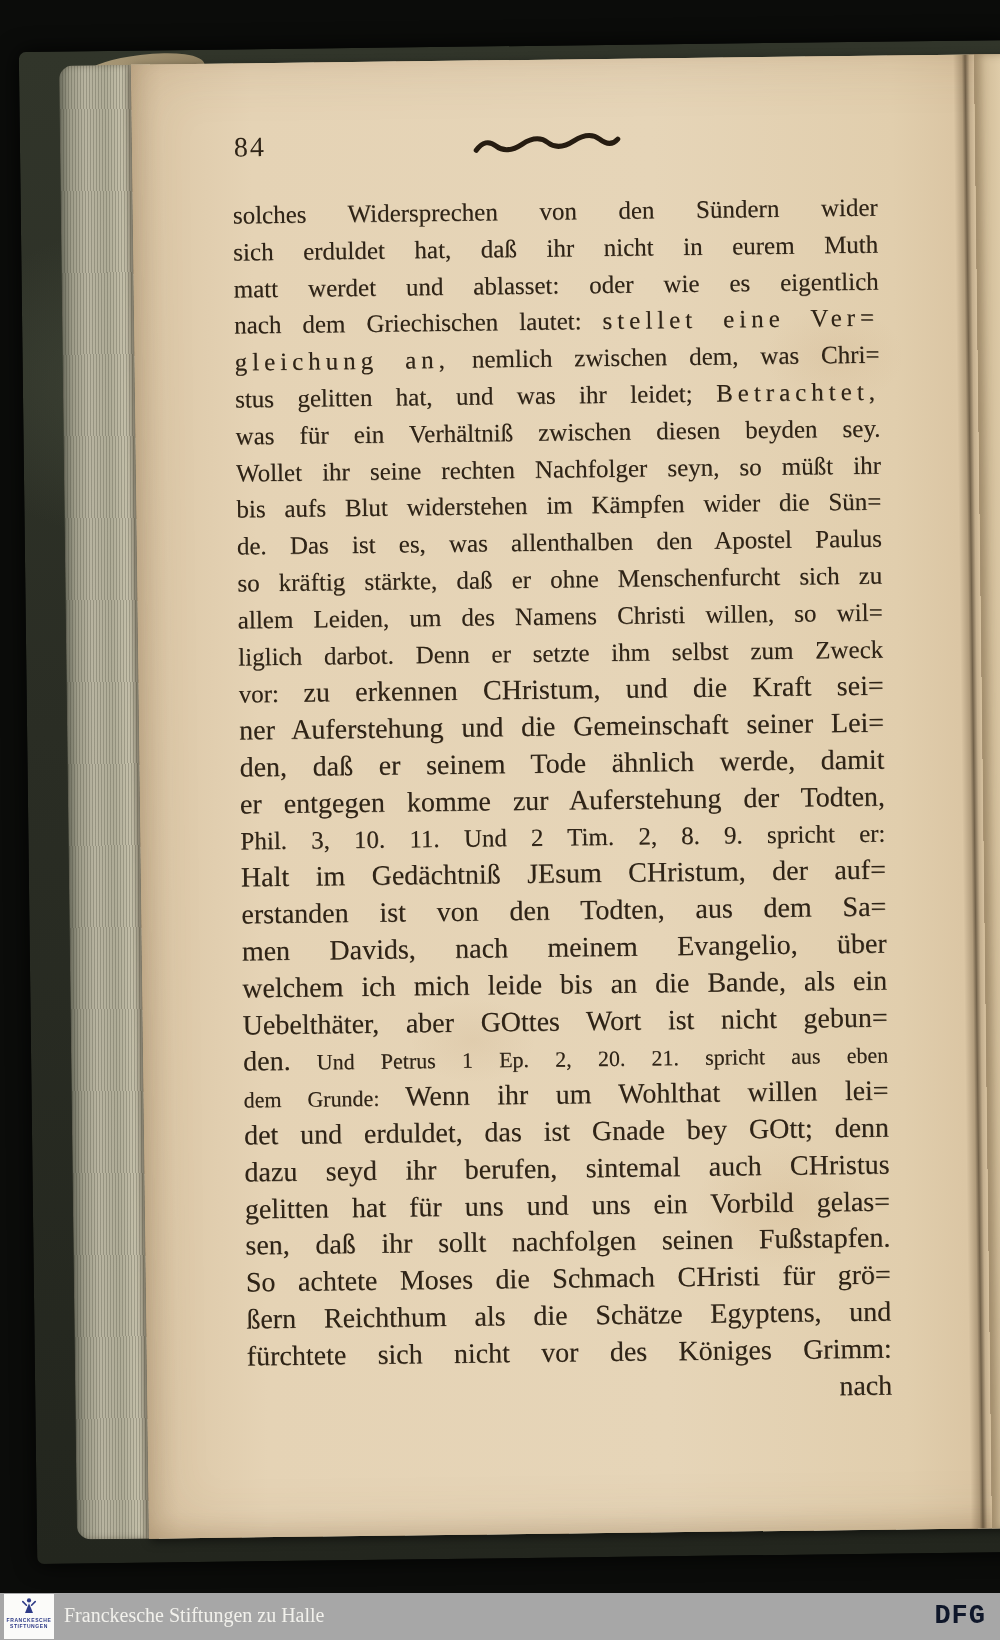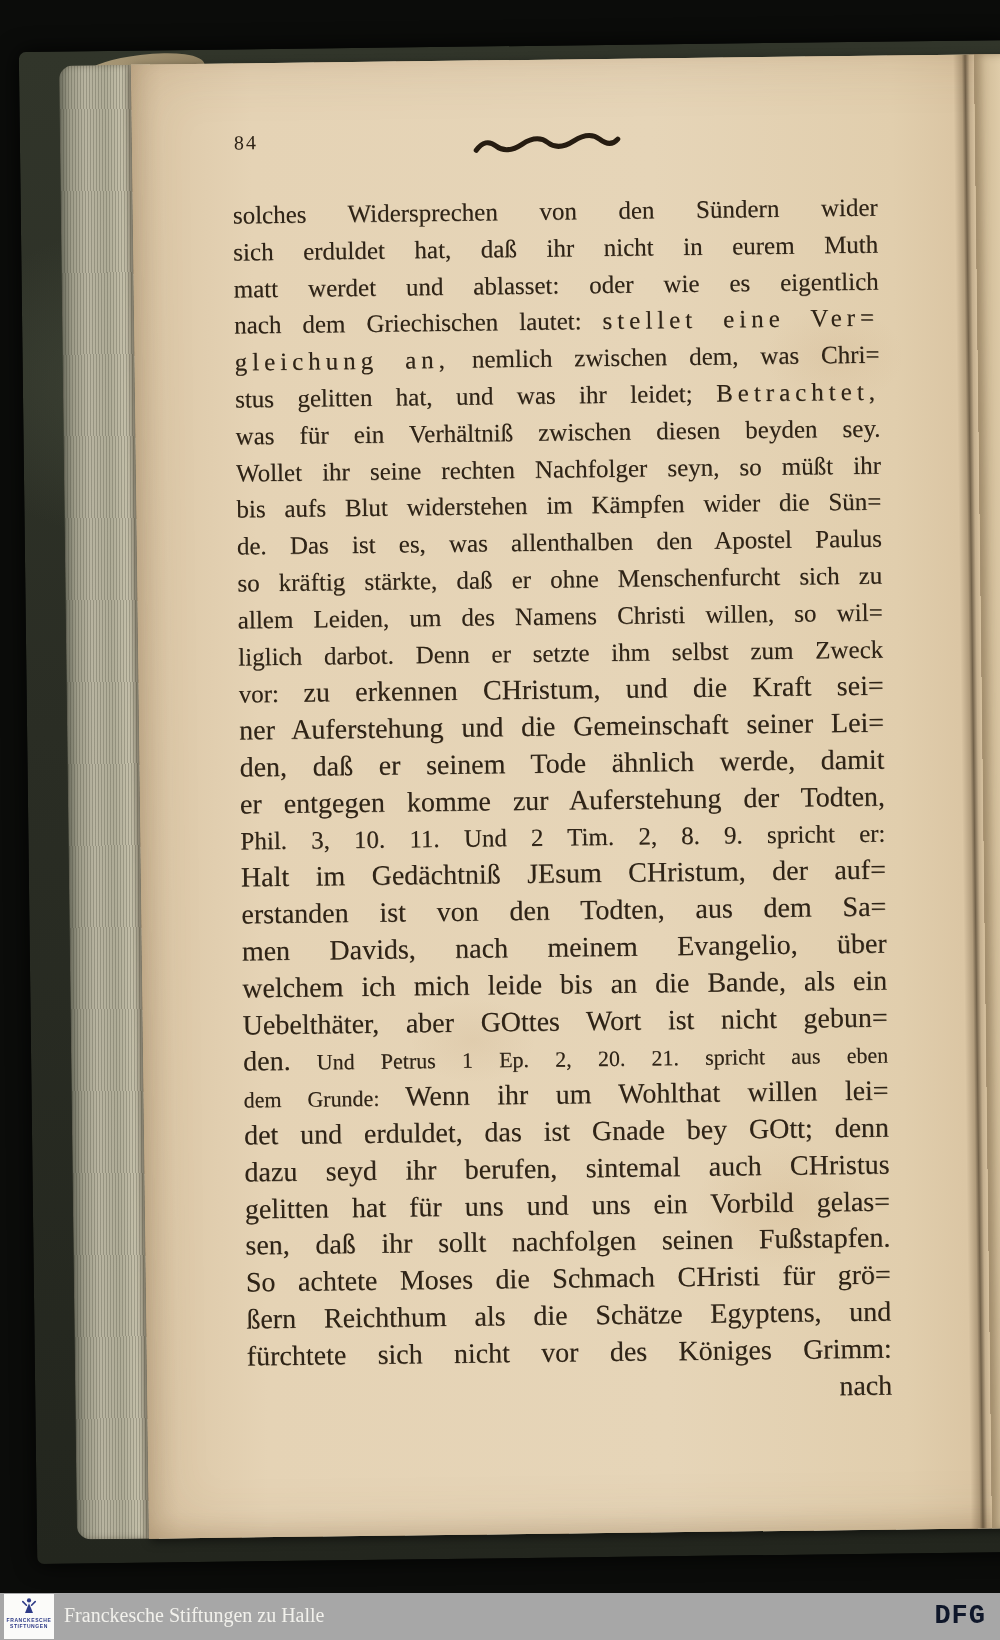--- a/index.html
+++ b/index.html
@@ -56,21 +56,21 @@
   .nextpage{
     position:absolute;left:843px;top:0;right:0;bottom:0;
     background:linear-gradient(90deg,#c9b490 0,#dfcca9 26px,#e6d5b6 60px);
     box-shadow:inset 6px 0 8px rgba(80,60,35,.35);
   }
   
   .content{position:absolute;left:100px;top:66px;width:645px;}
   .page-head{position:relative;height:56px;}
   .pagenum{
     position:absolute;left:2px;top:2px;
-    font-size:20px;color:#2f2417;letter-spacing:2px;
+    font-size:28px;color:#2f2417;letter-spacing:2px;
   }
   .ornament{position:absolute;left:240px;top:8px;transform:rotate(-3deg);}
   .textblock{margin-top:12px;overflow:hidden;color:#2f2417;}
   .line{
     height:36.8px;line-height:36.8px;white-space:nowrap;
     text-align:justify;text-align-last:justify;
     text-shadow:0.3px 0.3px 0.5px rgba(47,36,23,.45);
   }
   .line.right{text-align-last:right;}
   .seg-n {font-size:25px;}

